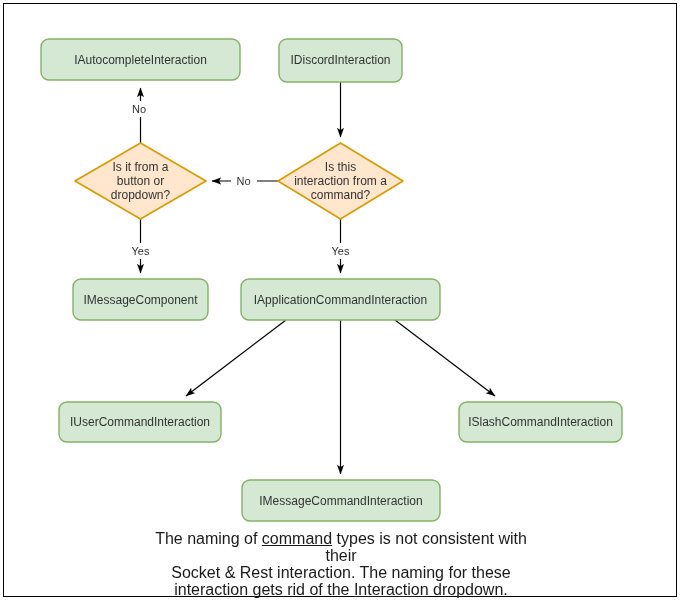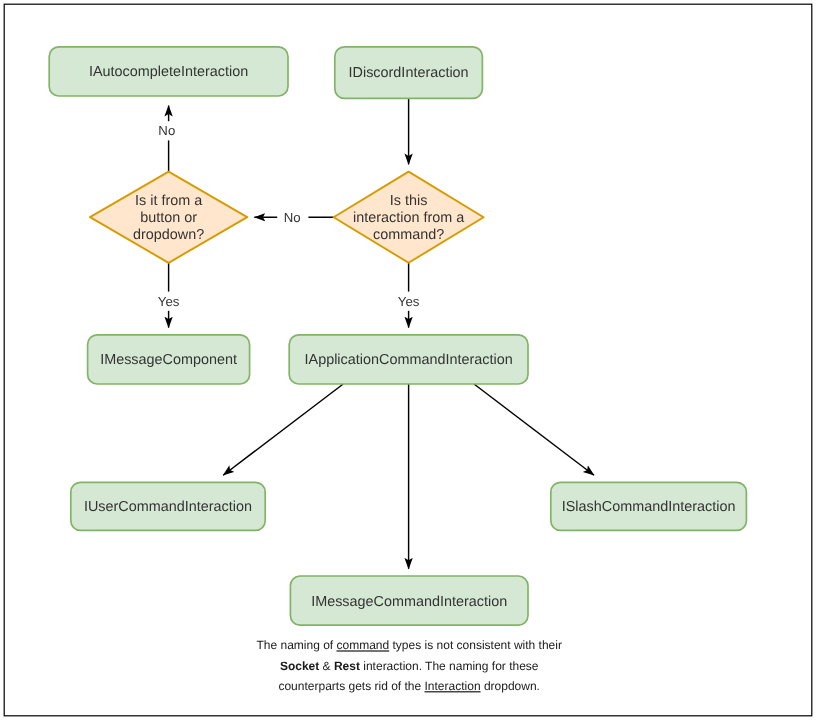--- a/index.html
+++ b/index.html
@@ -54,26 +54,26 @@
     stroke-width: 1.2;
     fill: none;
   }
   .caption {
     position: absolute;
     left: 141px;
     top: 530px;
     width: 400px;
     text-align: center;
     font-family: "Liberation Sans", sans-serif;
-    font-size: 10px;
+    font-size: 16px;
     line-height: 17px;
     color: #1a1a1a;
   }
   .caption u { text-decoration: underline; }
-  .caption b { font-weight: bold; }
+  .caption b { font-weight: normal; }
 </style>
 </head>
 <body>
 
 <div id="page">
   <div id="frame"></div>
 
   <svg id="canvas" viewBox="0 0 682 602">
     <defs>
       <marker id="arrowhead" markerWidth="9" markerHeight="9" refX="7.6" refY="3.1" orient="auto" markerUnits="strokeWidth">
@@ -173,15 +173,15 @@
       <g>
         <rect x="242" y="480" width="198" height="41" rx="8" ry="8" fill="#d5e8d4" stroke="#82b366" stroke-width="1.4"></rect>
         <text class="node-label" x="341" y="501.5">IMessageCommandInteraction</text>
       </g>
     </g>
   </svg>
 
   <div class="caption">
     <div><span>The naming of </span><u>command</u><span> types is not consistent with their</span></div>
     <div><b>Socket</b><span> &amp; </span><b>Rest</b><span> interaction. The naming for these</span></div>
-    <div><span>counterparts gets rid of the </span><u>Interaction</u><span> dropdown.</span></div>
+    <div><span>interaction gets rid of the </span><u>Interaction</u><span> dropdown.</span></div>
   </div>
 </div>
 
 </body></html>

